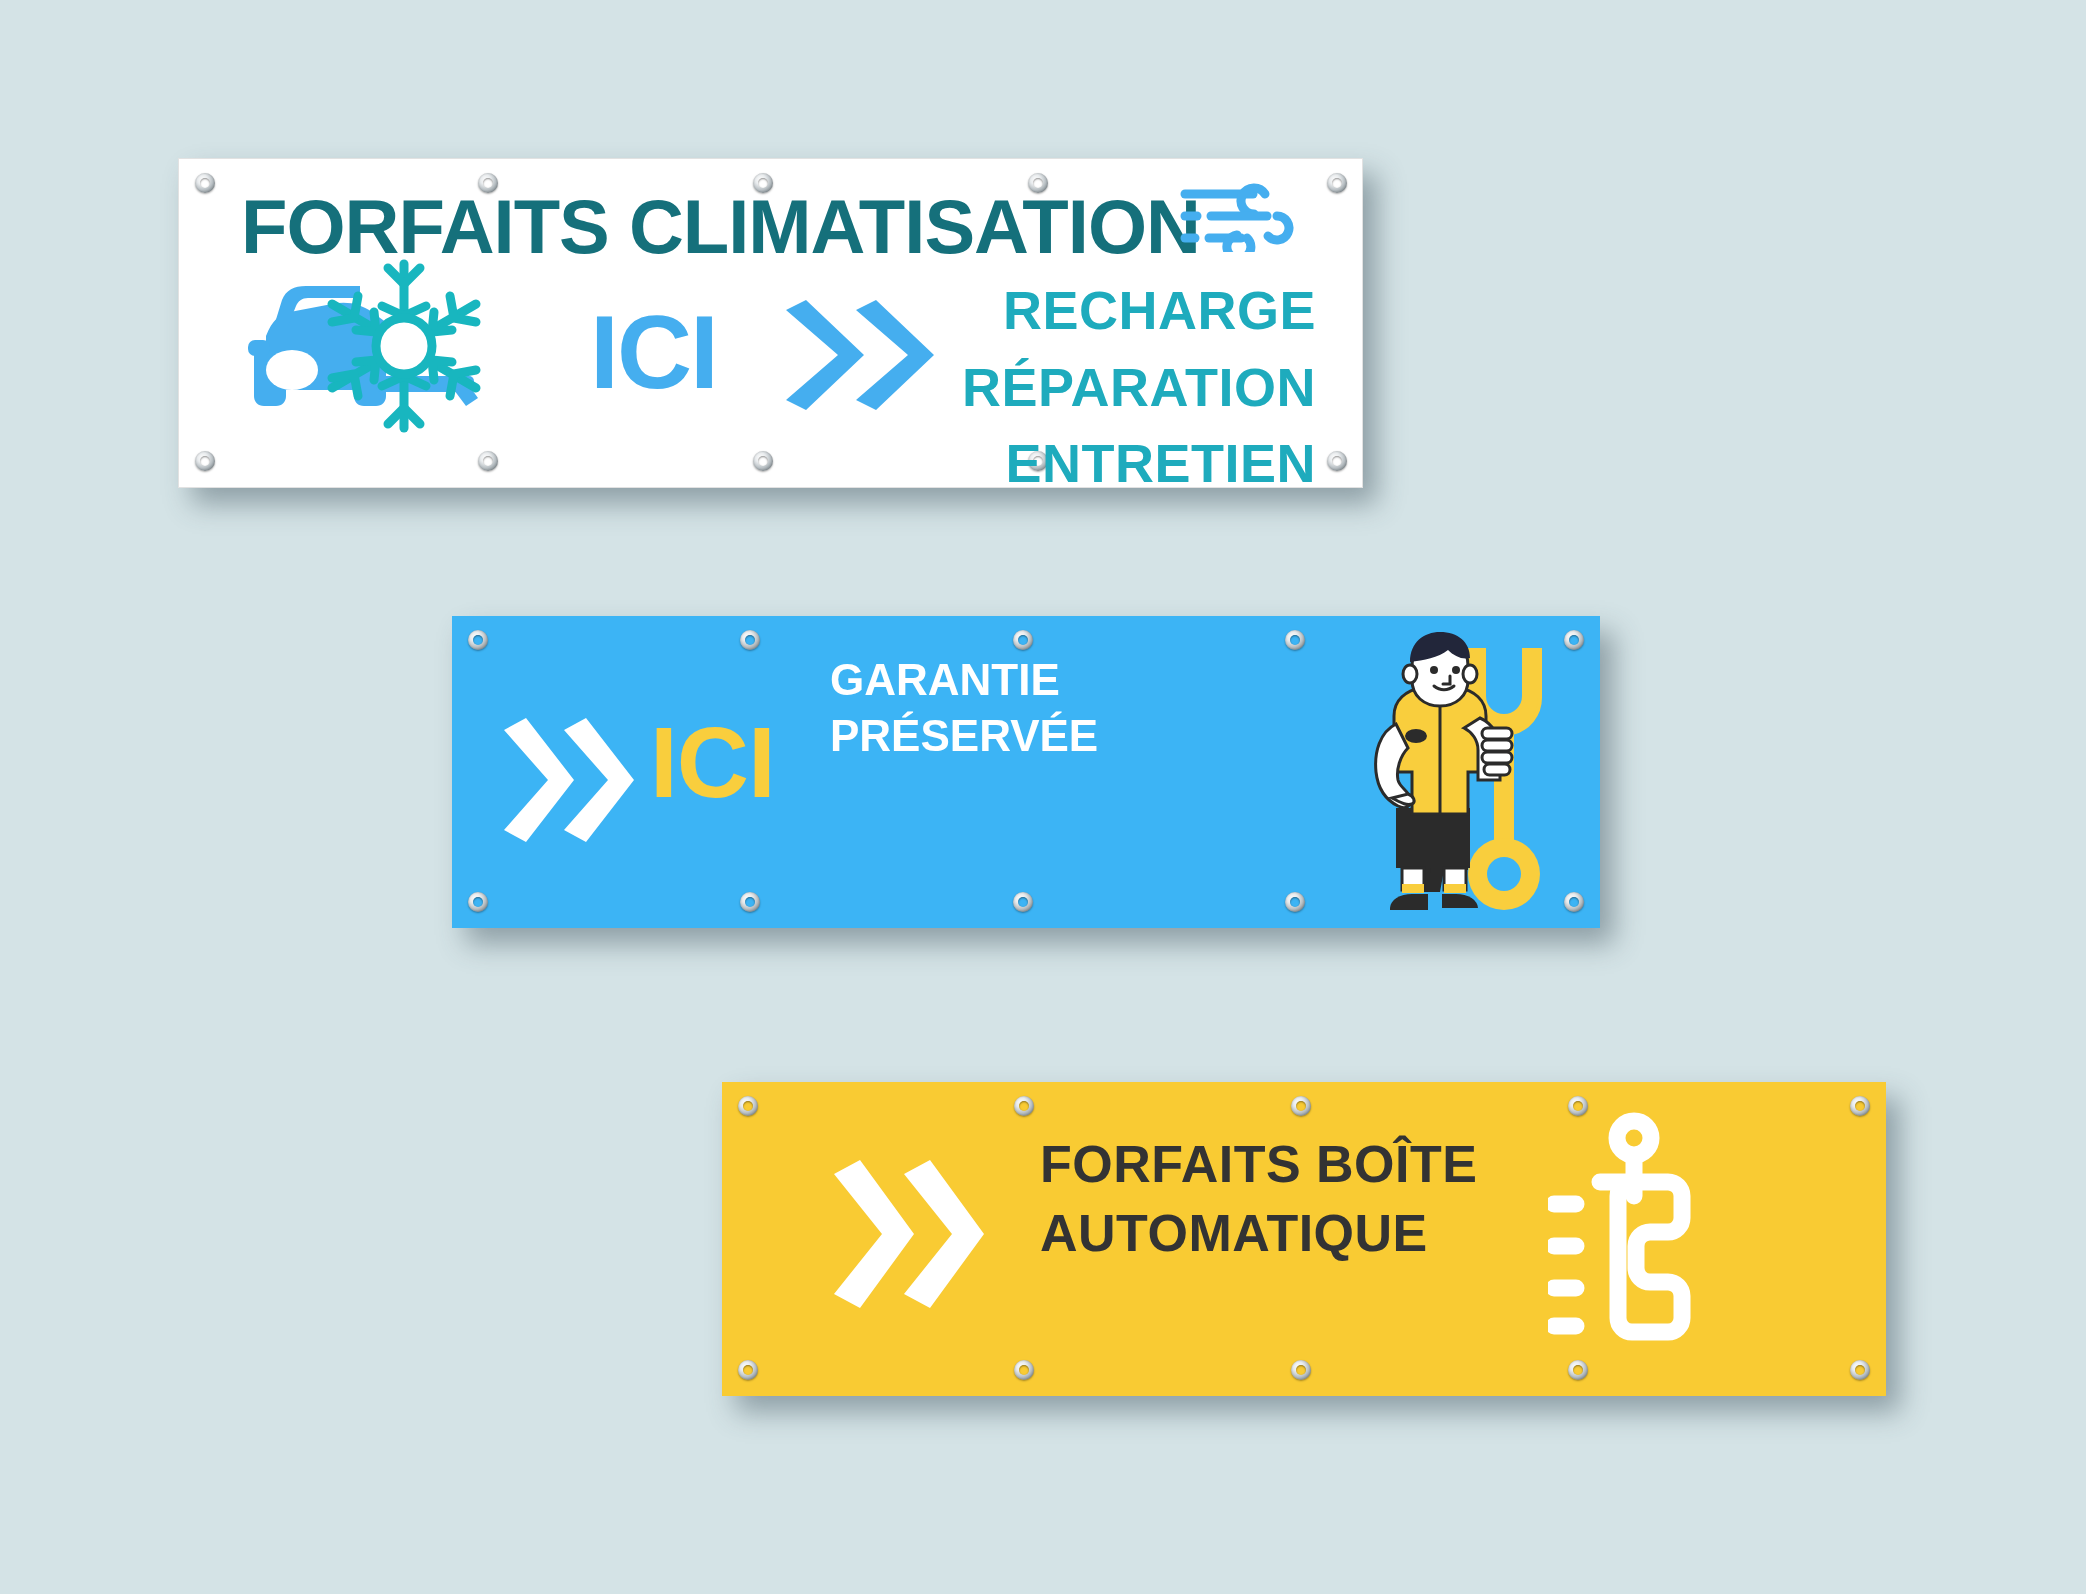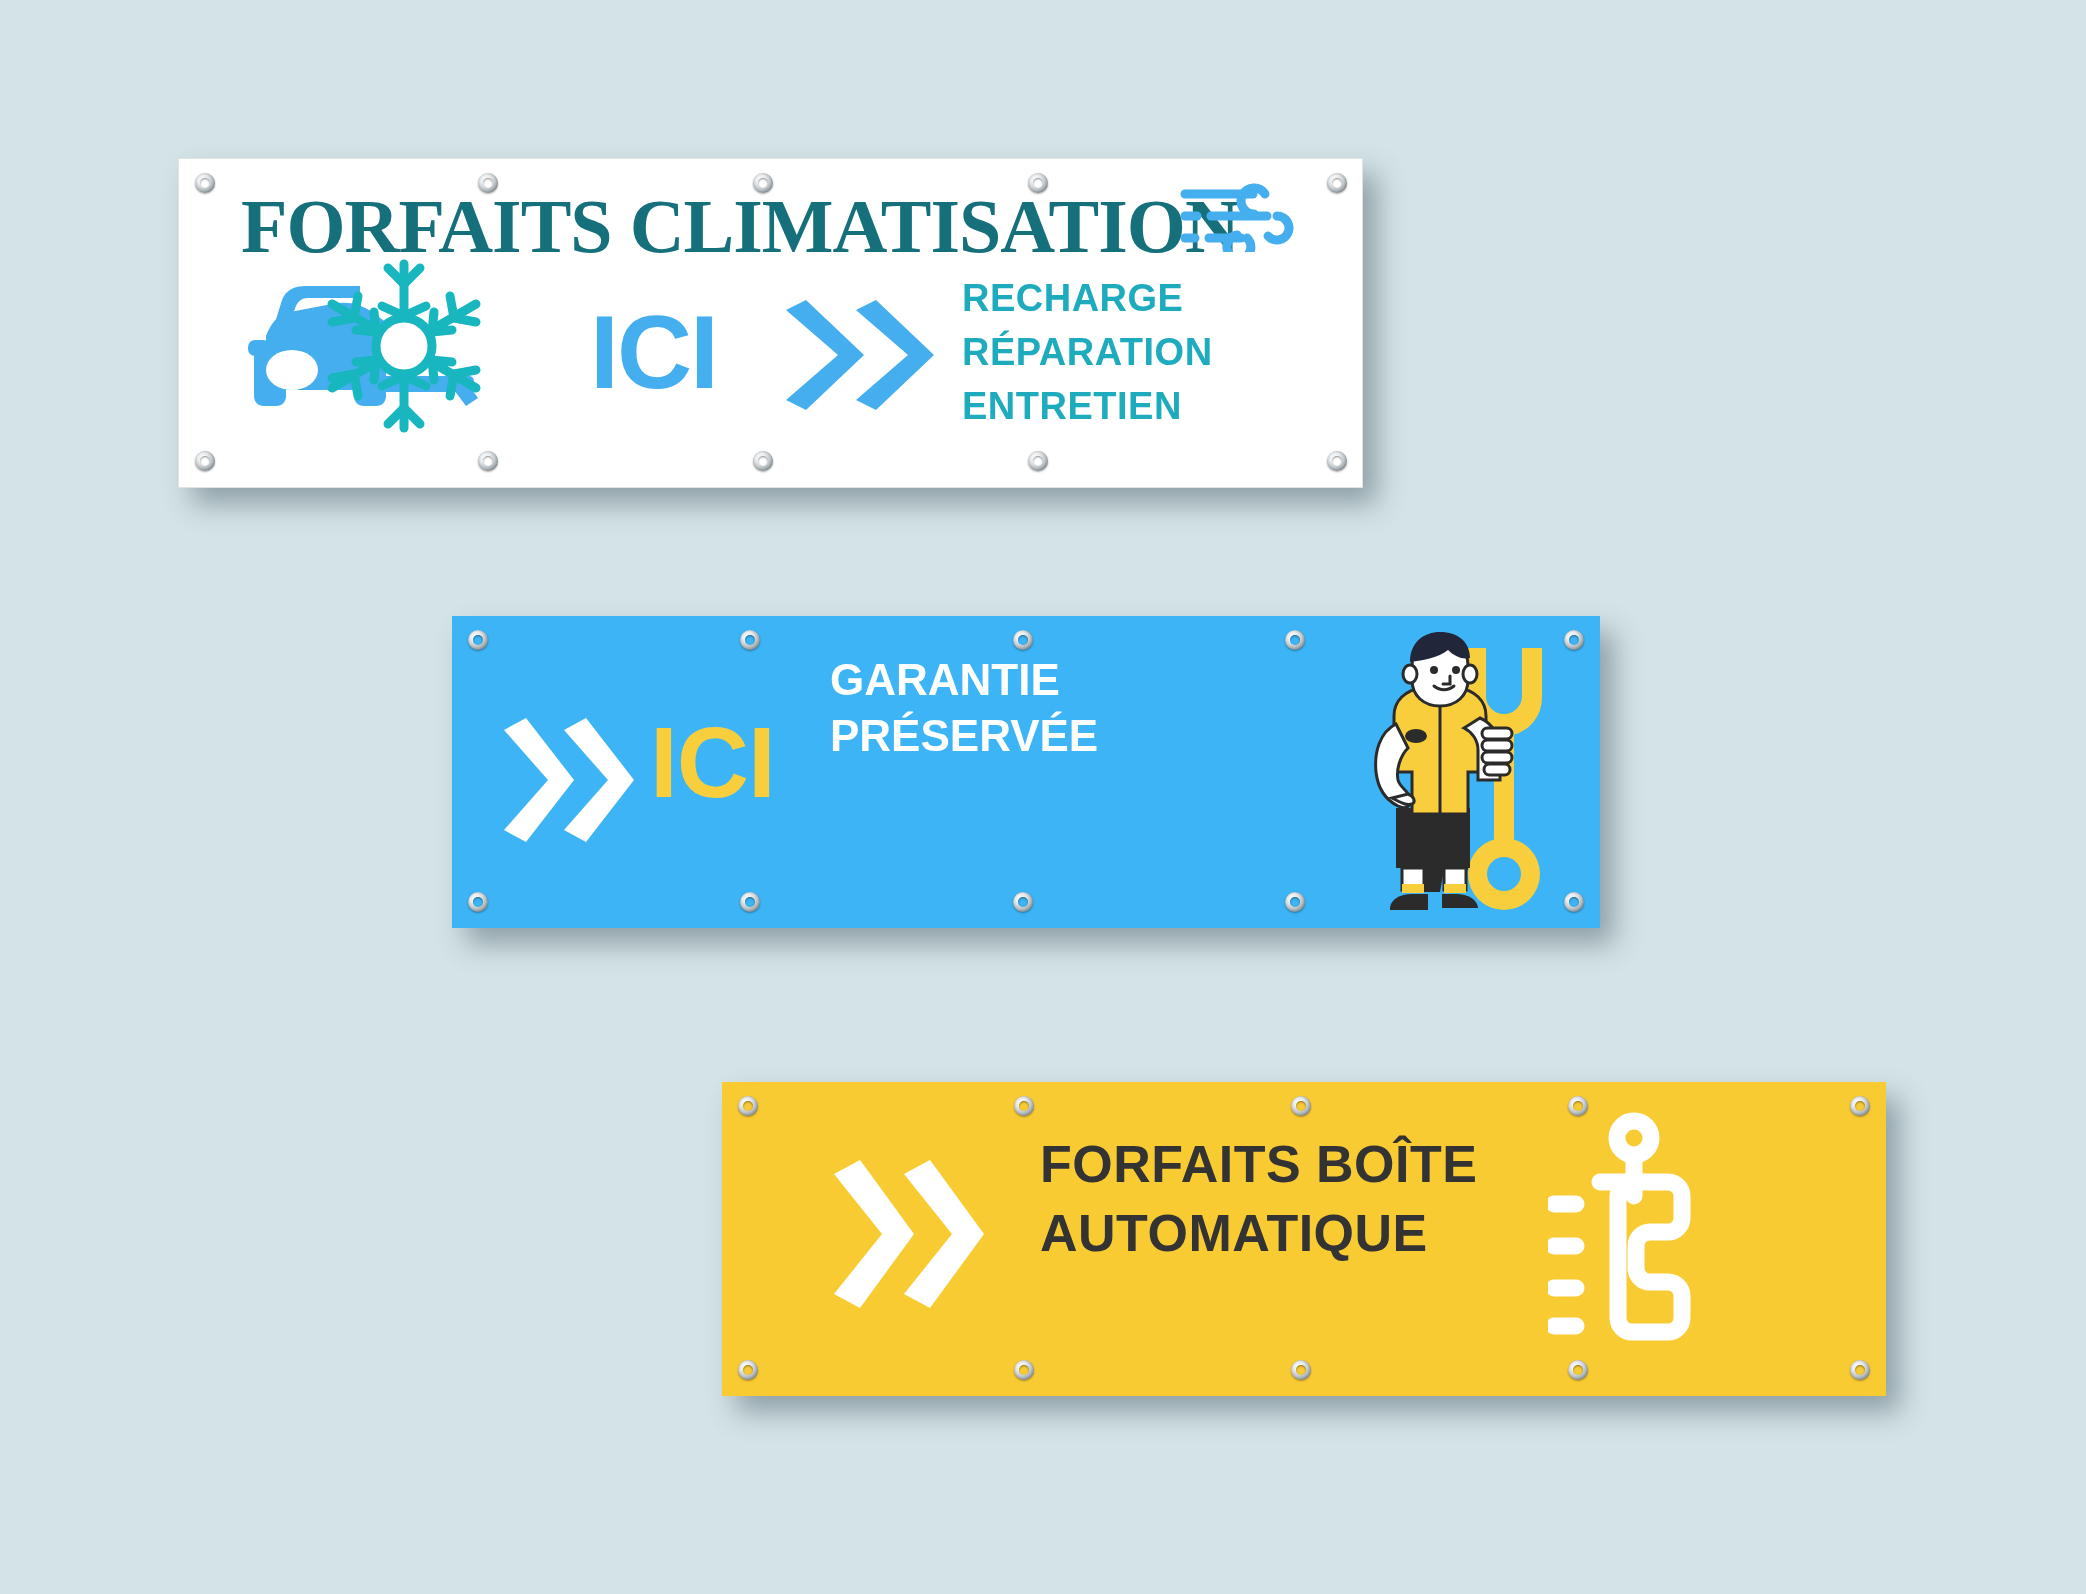--- a/index.html
+++ b/index.html
@@ -10,21 +10,20 @@
     overflow:hidden;
     position:relative;
   }
   .stage{position:absolute;inset:0;}
 
   .banner{
     position:absolute;
     box-sizing:border-box;
     box-shadow:14px 16px 26px rgba(60,80,90,.45);
     overflow:hidden;
-    font-family:Liberation Serif, serif;
   }
 
   
   .grommet{
     position:absolute;
     width:20px;height:20px;border-radius:50%;
     background:
       radial-gradient(circle at 38% 34%, #fdfdfd 0%, #e9ecee 28%, #b9c0c4 56%, #7f888d 80%, #5e676c 100%);
     box-shadow:0 1px 2px rgba(0,0,0,.35), inset 0 0 2px rgba(0,0,0,.25);
   }
@@ -51,21 +50,21 @@
   }
   .wind-icon{position:absolute;left:1175px;top:172px;}
   #b1-carsnow{position:absolute;left:236px;top:258px;}
   #b1-ici{
     position:absolute;left:590px;top:300px;
     font-size:104px;font-weight:bold;color:#45aeef;letter-spacing:-2px;line-height:1;
   }
   #b1-chev{position:absolute;left:780px;top:300px;}
   #b1-lines{
     position:absolute;left:962px;top:272px;
-    font-size:38px;font-weight:bold;color:#1eabbd;line-height:1.42;letter-spacing:.5px;
+    font-size:54px;font-weight:bold;color:#1eabbd;line-height:1.42;letter-spacing:.5px;text-align:right;
   }
 
   
   #banner2{
     left:452px;top:616px;width:1148px;height:312px;
     background:#3cb4f5;
   }
   #b2-chev{position:absolute;left:500px;top:718px;}
   #b2-ici{
     position:absolute;left:650px;top:712px;

